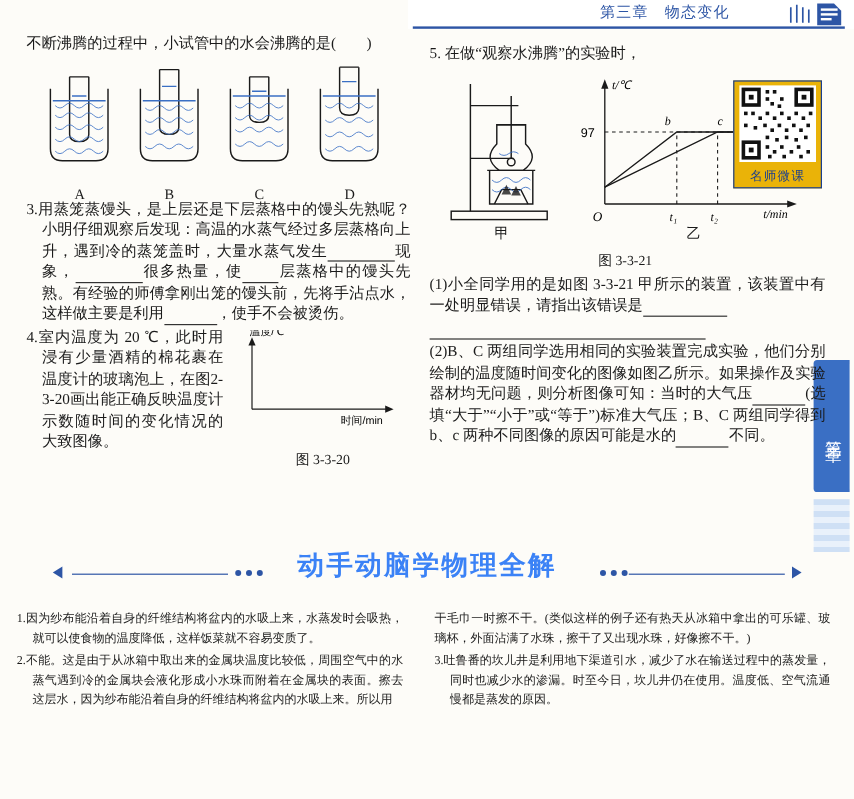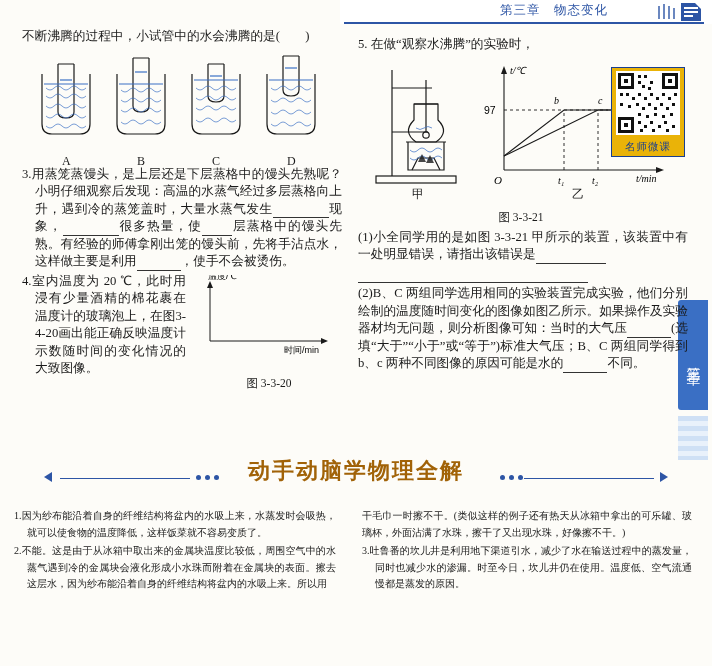--- a/index.html
+++ b/index.html
@@ -195,21 +195,21 @@
     height: 1px;
     background: #2d55a5;
   }
   .banner-title {
     position: absolute;
     top: 0; left: 0; width: 712px;
     text-align: center;
     font-size: 22px;
     font-weight: bold;
     font-family: "DejaVu Sans", sans-serif;
-    color: #a16207;
+    color: #3b82f6;
     letter-spacing: 2px;
   }
   .dots {
     position: absolute;
     top: 19px;
     display: flex;
     gap: 4px;
   }
   .dots i {
     display: block;
@@ -351,21 +351,21 @@
           <g stroke="#1a1a1a" fill="none" stroke-width="1">
             <line x1="18" y1="10" x2="18" y2="66"></line>
             <line x1="18" y1="66" x2="132" y2="66"></line>
             <polygon points="18,6 15,13 21,13" fill="#1a1a1a" stroke="none"></polygon>
             <polygon points="136,66 129,63 129,69" fill="#1a1a1a" stroke="none"></polygon>
           </g>
           <text x="16" y="4" font-size="9" font-family="Liberation Sans, sans-serif" text-anchor="start">温度/℃</text>
           <text x="92" y="78" font-size="9" font-family="Liberation Sans, sans-serif">时间/min</text>
         </svg>
       </div>
-      <p class="q indent-hang"><span>4.</span><span>室内温度为 20 ℃，此时用浸有少量酒精的棉花裹在温度计的玻璃泡上，在图3-4-20画出能正确反映温度计示数随时间的变化情况的大致图像。</span></p>
+      <p class="q indent-hang"><span>4.</span><span>室内温度为 20 ℃，此时用浸有少量酒精的棉花裹在温度计的玻璃泡上，在图2-3-20画出能正确反映温度计示数随时间的变化情况的大致图像。</span></p>
       <div style="clear:both"></div>
       <div class="figcap" style="width:150px;margin-left:172px;margin-top:-4px">图 3-3-20</div>
     </div>
 
   </div>
 
   <div class="col-right">
     <p class="q">5. 在做“观察水沸腾”的实验时，</p>
 
     <div class="fig21">

